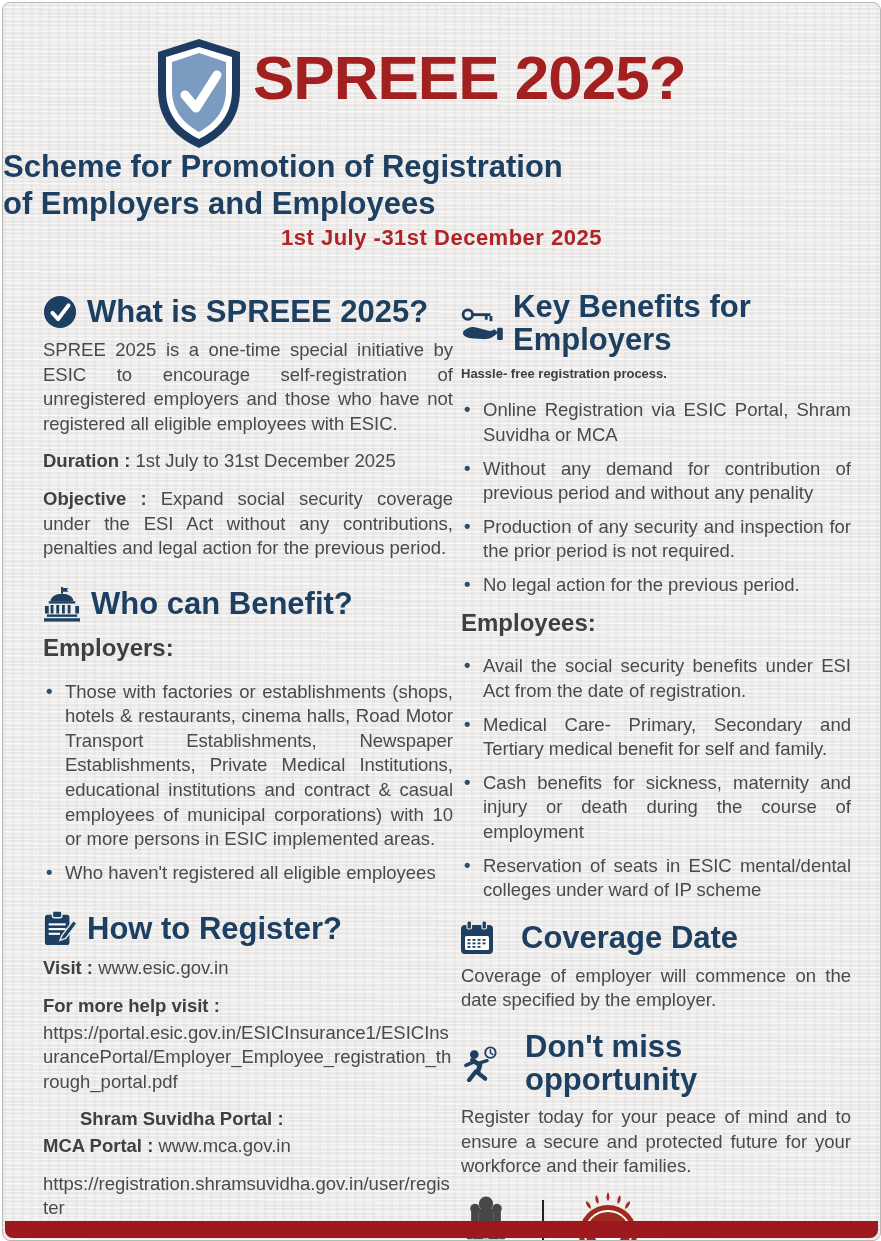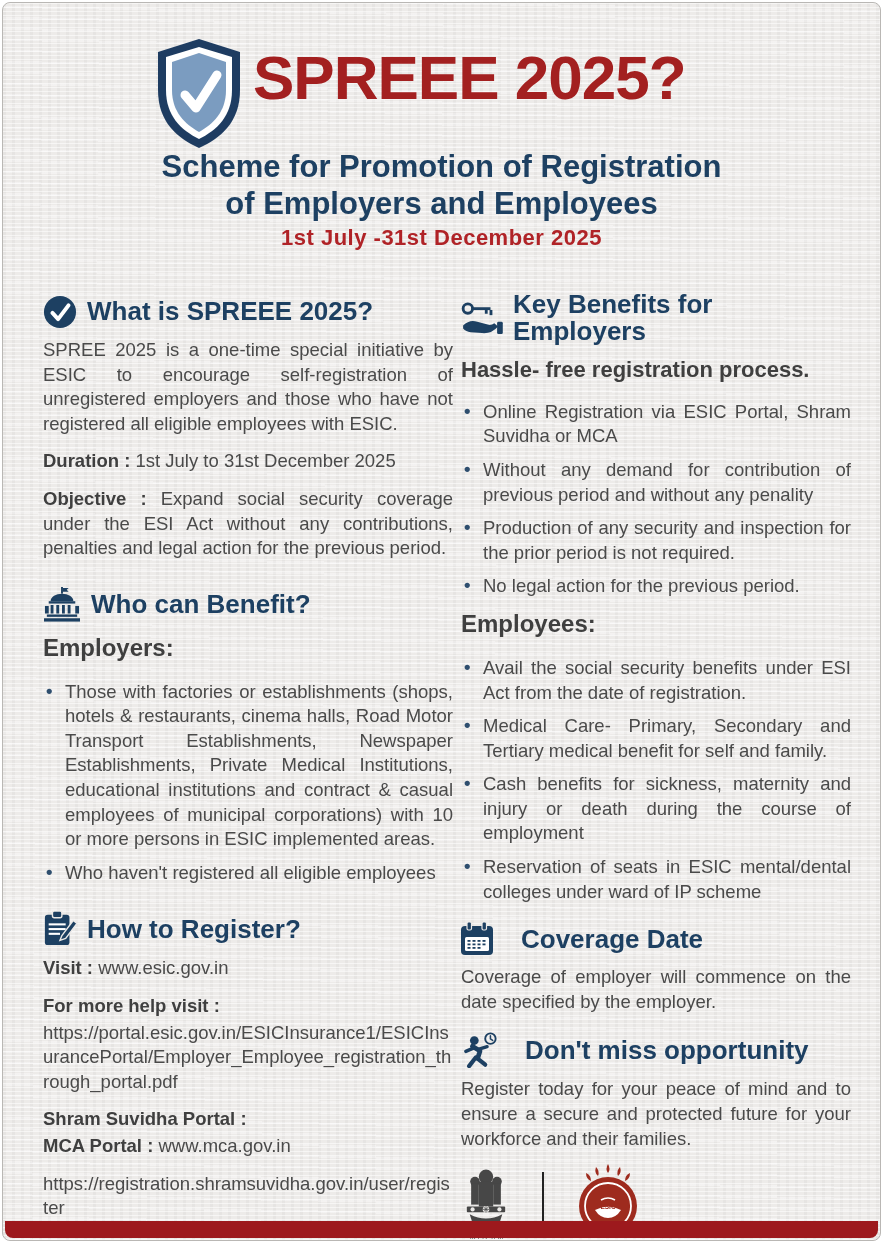--- a/index.html
+++ b/index.html
@@ -10,30 +10,30 @@
       repeating-linear-gradient(0deg, rgba(255,255,255,.55) 0 1px, rgba(0,0,0,0) 1px 4px),
       repeating-linear-gradient(90deg, rgba(120,120,120,.05) 0 3px, rgba(255,255,255,.06) 3px 9px),
       repeating-linear-gradient(1deg, rgba(255,255,255,.35) 0 2px, rgba(0,0,0,0) 2px 11px);
     border:1px solid #b9b7b4;border-radius:8px;overflow:hidden;
     font-family:"Liberation Sans","DejaVu Sans",sans-serif;
   }
   
   .hero-shield{position:absolute;left:148px;top:34px;width:96px;height:114px;}
   .title{position:absolute;left:250px;top:44px;font-size:62px;font-weight:700;
     letter-spacing:-1px;color:#a32020;white-space:nowrap;line-height:1;}
-  .subtitle{position:absolute;left:0;right:0;top:146px;text-align:center;
+  .subtitle{position:absolute;left:0;right:0;top:146px;
     font-size:31px;font-weight:700;color:#1d4062;line-height:1.18;}
   .daterange{position:absolute;left:0;right:0;top:222px;text-align:center;
     font-size:22px;font-weight:600;color:#b02327;letter-spacing:.5px;}
   
   .col{position:absolute;color:#4a4a4a;font-size:18.5px;line-height:1.33;}
   .col-left{left:40px;top:292px;width:410px;}
   .col-right{left:458px;top:288px;width:390px;}
   h2{display:flex;align-items:center;gap:10px;margin:0 0 9px 0;
-     font-size:26px;font-weight:700;color:#1d4062;line-height:1.05;}
+     font-size:31px;font-weight:700;color:#1d4062;line-height:1.05;}
   h2 .icn{flex:0 0 auto;display:inline-flex;}
   .body{margin:0 0 13px 0;text-align:justify;}
   .lbl{font-weight:700;color:#3f3f3f;}
   .line{margin:0 0 13px 0;}
   .subhead{font-weight:700;color:#3f3f3f;font-size:24px;margin:0 0 8px 0;}
   ul{list-style:none;margin:16px 0 6px 0;padding:0;}
   li{position:relative;padding-left:22px;margin:0 0 9px 0;text-align:justify;}
   li::before{content:"\2022";position:absolute;left:3px;top:-1px;color:#2e4e6e;font-weight:700;}
   .gap-lg{margin-top:26px;text-align:center;}
   .gap-md{margin-top:18px;gap:26px;}
@@ -131,21 +131,21 @@
       <span>How to Register?</span>
     </h2>
     <p class="line">
       <span class="lbl">Visit :</span>
       <span>www.esic.gov.in</span>
     </p>
     <p class="line" style="margin-bottom:2px;">
       <span class="lbl">For more help visit :</span>
     </p>
     <p class="line url">https://portal.esic.gov.in/ESICInsurance1/ESICInsurancePortal/Employer_Employee_registration_through_portal.pdf</p>
-    <p class="line" style="margin-bottom:2px;">
+    <p class="line" style="margin-bottom:2px;margin-left:37px;">
       <span class="lbl">Shram Suvidha Portal :</span>
     </p>
     <p class="line">
       <span class="lbl">MCA Portal :</span>
       <span>www.mca.gov.in</span>
     </p>
     <p class="line url">https://registration.shramsuvidha.gov.in/user/register</p>
   </div>
 
   <div class="col col-right">
@@ -156,21 +156,21 @@
           <circle cx="7" cy="8" r="5" fill="none" stroke="#1d4062" stroke-width="3"></circle>
           <rect x="11" y="6.6" width="20" height="3" fill="#1d4062"></rect>
           <rect x="25" y="9.5" width="3" height="4" fill="#1d4062"></rect>
           <rect x="30" y="9.5" width="3" height="5.5" fill="#1d4062"></rect>
           <path d="M2 26 q7 -7 15 -4 l11 3 q4 1 7 -1.5 l4 3.5 q-7 8 -17 7 l-12 -1 q-5 -.5 -8 -4 z" fill="#1d4062"></path>
           <rect x="38" y="22" width="6" height="13" rx="1.5" fill="#1d4062"></rect>
         </svg>
       </span>
       <span>Key Benefits for Employers</span>
     </h2>
-    <div class="subhead" style="font-size:22px;">Hassle- free registration process.</div>
+    <div class="subhead" style="font-size:13px;">Hassle- free registration process.</div>
     <ul>
       <li>Online Registration via ESIC Portal, Shram Suvidha or MCA</li>
       <li>Without any demand for contribution of previous period and without any penality</li>
       <li>Production of any security and inspection for the prior period is not required.</li>
       <li>No legal action for the previous period.</li>
     </ul>
     <div class="subhead">Employees:</div>
     <ul>
       <li>Avail the social security benefits under ESI Act from the date of registration.</li>
       <li>Medical Care- Primary, Secondary and Tertiary medical benefit for self and family.</li>

